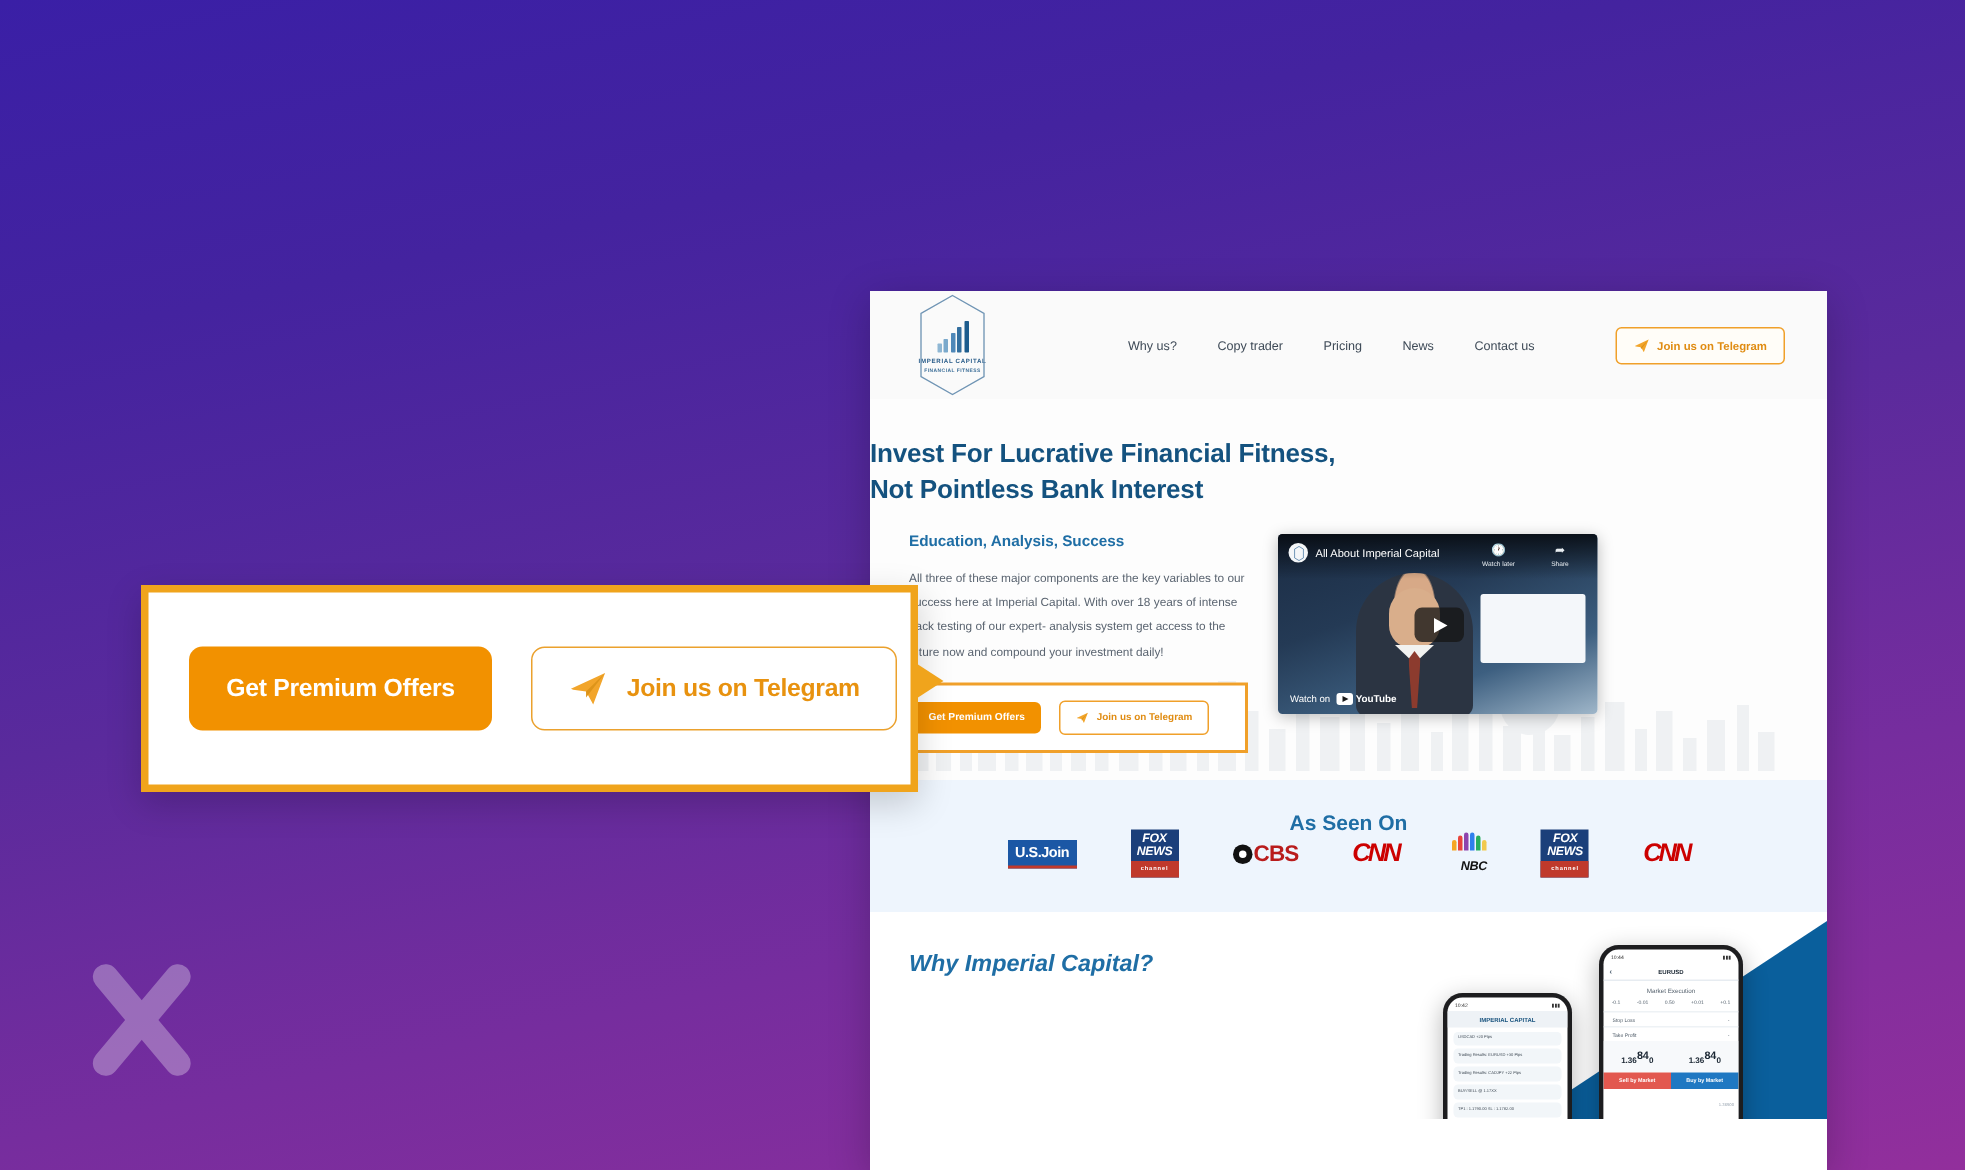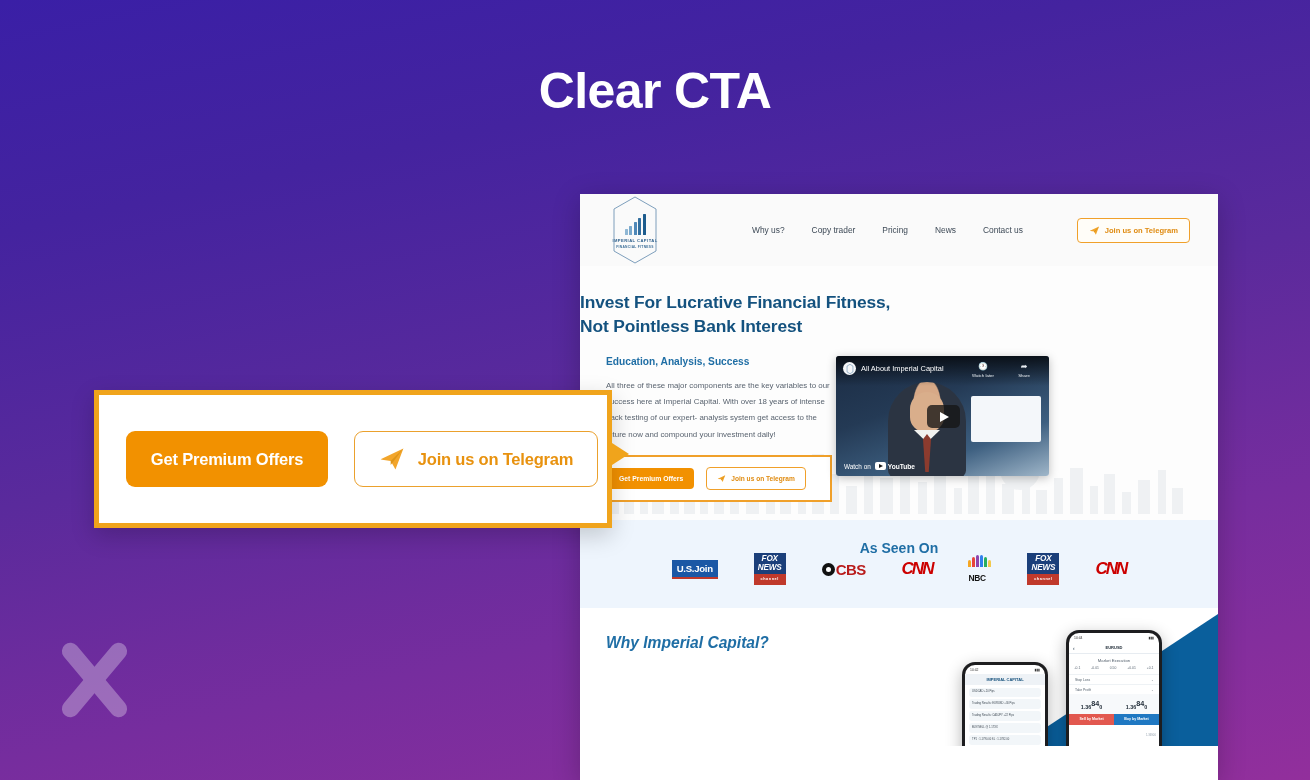--- a/index.html
+++ b/index.html
@@ -160,21 +160,21 @@
     font-size: 17.4px;
     font-weight: 700;
     line-height: 24px;
     letter-spacing: -0.15px;
   }
   .hero-cols {
     position: relative;
     display: flex;
     margin-top: 18px;
     padding: 0 26px;
-    gap: 2px;
+    gap: 18px;
   }
   .hero-left { width: 228px; }
   .eyebrow {
     color: #1f6ea5;
     font-size: 10.2px;
     font-weight: 700;
     margin-bottom: 11px;
   }
   .hero-para {
     color: #5a6470;
@@ -332,21 +332,21 @@
     letter-spacing: .6px; margin-top: 1.5px; padding: 1px 0;
   }
   .b-cbs { display:flex; align-items:center; gap:1px; }
   .cbs-eye {
     width: 13px; height: 13px; border-radius: 50%; background:#111;
     display:flex;align-items:center;justify-content:center;
   }
   .cbs-eye i { width:5px;height:5px;border-radius:50%;background:#fff;display:block; }
   .cbs-word { color:#b91c1c; font-size: 15px; font-weight: 700; letter-spacing: -.6px; }
   .b-cnn { color:#cc0000; font-size: 17px; font-weight: 700; font-style: italic; letter-spacing: -2px; }
-  .b-nbc { text-align:left; }
+  .b-nbc { text-align:right;font-style:italic; }
   .nbc-peacock { display:flex; justify-content:center; gap:1px; height:13px; align-items:flex-end; }
   .nbc-peacock i { display:block; width:3px; border-radius:2px 2px 0 0; }
   .nbc-word { color:#111; font-size:8.4px; font-weight:700; letter-spacing:-.2px; margin-top:1px; }
 
   
   .why {
     position: relative;
     padding: 26px 26px 0 26px;
     background: #ffffff;
     height: 138px;
@@ -473,21 +473,20 @@
 </head>
 <body>
 
 <div id="stage">
 
   <div id="x-watermark">
     <span class="a"></span>
       <span class="b"></span>
   </div>
 
-  <div id="page-title">Clear CTA</div>
 
   <div id="mockup">
 
     <div class="site-nav">
       <div class="logo-wrap">
         <div class="logo-badge">
           <svg class="hexline" viewBox="0 0 44 68">
             <polygon points="22,1 43,13 43,55 22,67 1,55 1,13" fill="none" stroke="#6f94b4" stroke-width="0.9"></polygon>
           </svg>
           <div class="logo-bars">

